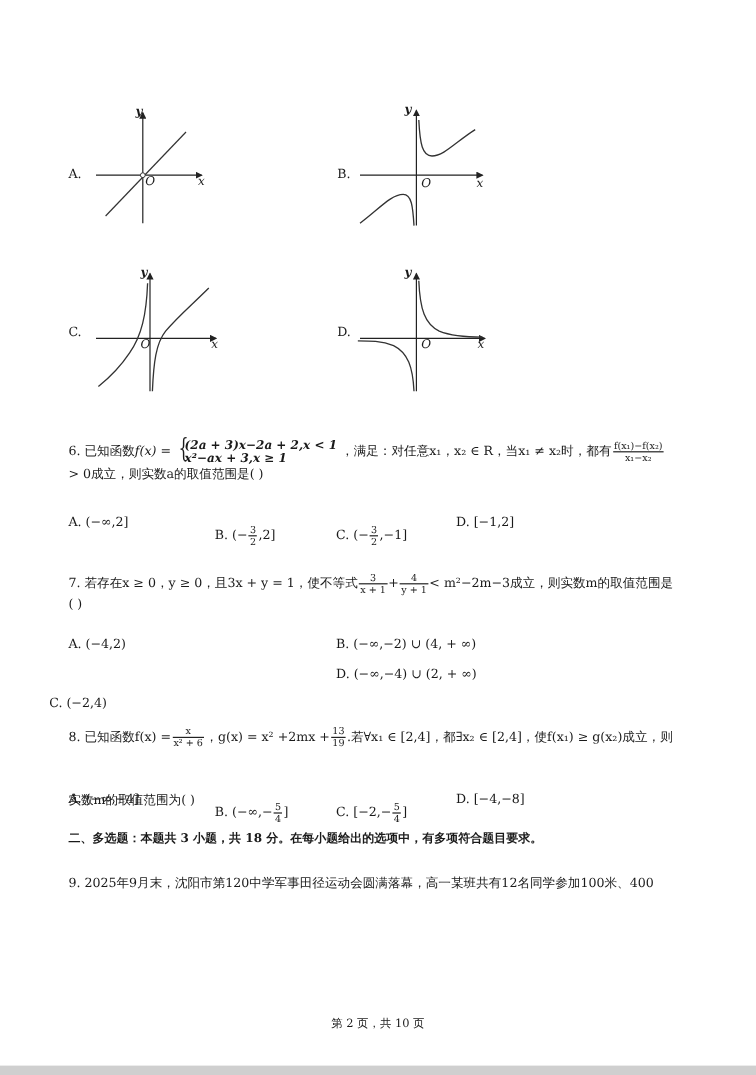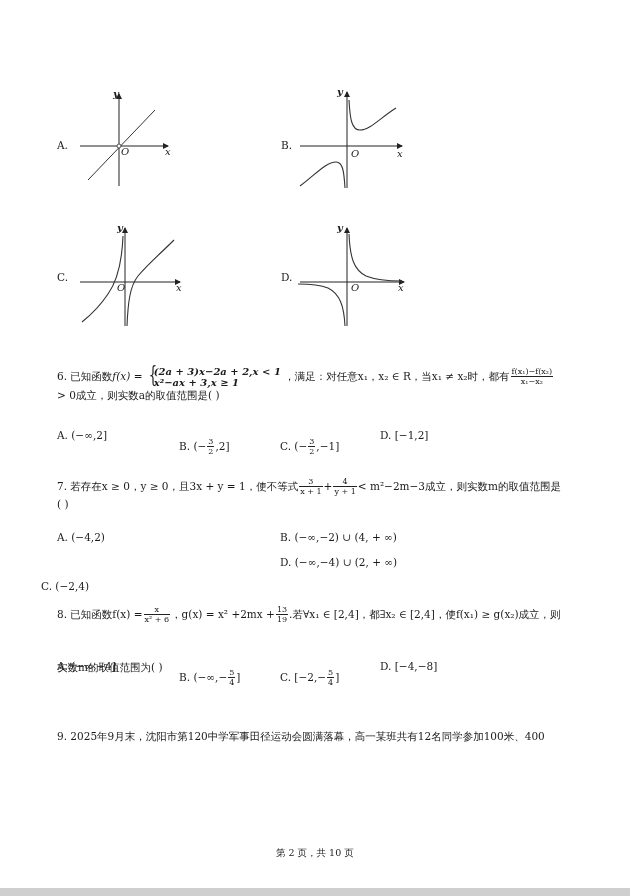--- a/index.html
+++ b/index.html
@@ -115,18 +115,19 @@
   <div class="abs t" style="left:57px;top:594px;">
     <span>8. 已知函数f(x) =</span><span class="frac"><span class="num">x</span><span class="den">x² + 6</span></span><span>，g(x) = x² +2mx +</span><span class="frac"><span class="num">13</span><span class="den">19</span></span><span>.若∀x₁ ∈ [2,4]，都∃x₂ ∈ [2,4]，使f(x₁) ≥ g(x₂)成立，则</span>
   </div>
   <div class="abs t" style="left:57px;top:660px;">实数m的取值范围为(    )</div>
 
   <div class="abs t" style="left:57px;top:659px;"><span>A.</span> <span>(−∞,−4]</span></div>
   <div class="abs t" style="left:179px;top:657px;"><span>B.</span> <span>(−∞,−</span><span class="frac"><span class="num">5</span><span class="den">4</span></span><span>]</span></div>
   <div class="abs t" style="left:280px;top:657px;"><span>C.</span> <span>[−2,−</span><span class="frac"><span class="num">5</span><span class="den">4</span></span><span>]</span></div>
   <div class="abs t" style="left:380px;top:659px;"><span>D.</span> <span>[−4,−8]</span></div>
 
+  <div class="abs t bold" style="left:57px;top:693px;font-size:10px;">二、多选题：本题共 3 小题，共 18 分。在每小题给出的选项中，有多项符合题目要求。</div>
 
   <div class="abs t" style="left:57px;top:729px;">9. 2025年9月末，沈阳市第120中学军事田径运动会圆满落幕，高一某班共有12名同学参加100米、400</div>
 
   <div class="abs footer" style="left:276px;top:823px;">第 2 页，共 10 页</div>
 </div>
 <div class="bottom-band"></div>
 
 </body></html>

